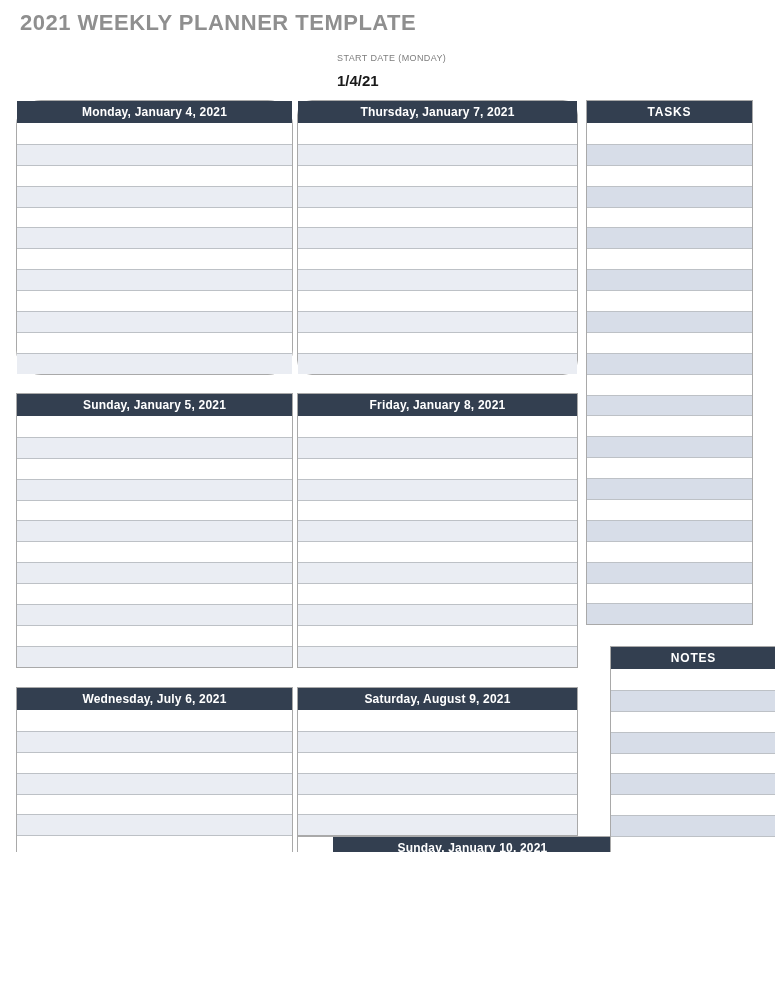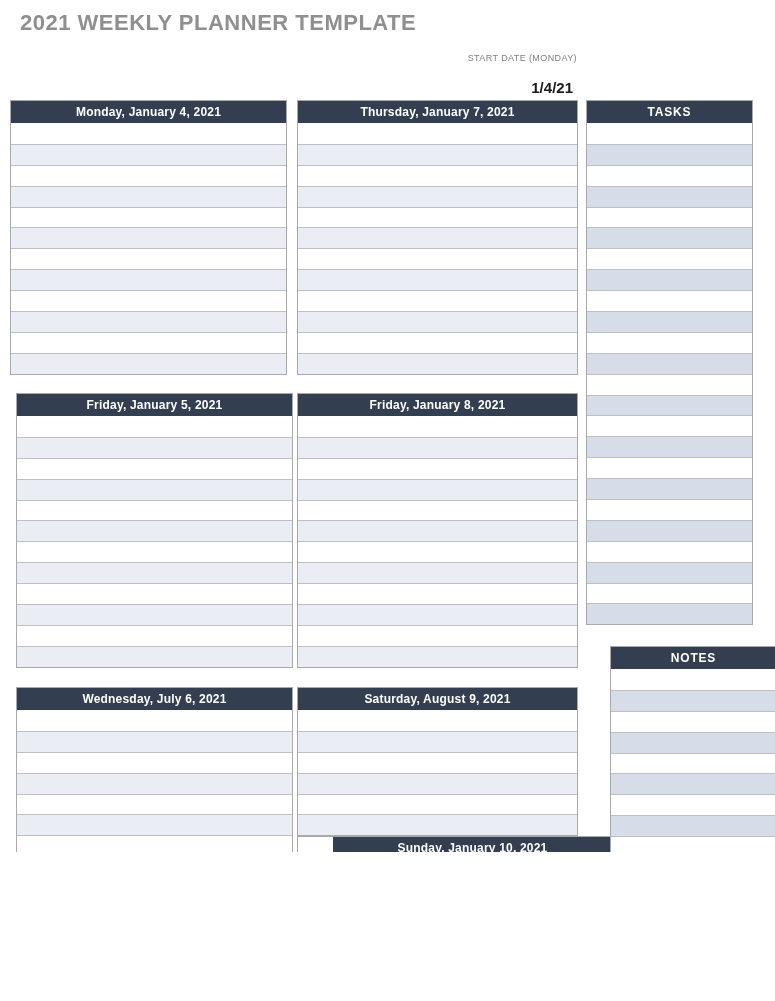--- a/index.html
+++ b/index.html
@@ -11,39 +11,39 @@
     --grid-line:#BDC1C6;
     --block-border:#A9A9A9;
   }
   html,body{margin:0;padding:0;background:#fff;}
   body{font-family:"Liberation Sans","DejaVu Sans",sans-serif;}
   .page{position:relative;width:775px;height:852px;background:#fff;overflow:hidden;}
 
   .title{position:absolute;left:20px;top:10px;font-size:22px;font-weight:bold;
          color:var(--title-text);letter-spacing:0.5px;margin:0;}
 
-  .startdate{position:absolute;right:198px;top:53px;width:240px;text-align:right;}
+  .startdate{position:absolute;right:198px;top:53px;width:240px;text-align:left;}
   .sd-label{font-size:9px;color:#7E7E7E;letter-spacing:0.4px;}
-  .sd-value{font-size:15px;font-weight:bold;color:#1A1A1A;margin-top:16px;padding-right:4px;}
+  .sd-value{font-size:15px;font-weight:bold;color:#1A1A1A;margin-top:9px;padding-right:4px;}
 
   .block{position:absolute;box-sizing:content-box;border:1px solid var(--block-border);
          background:#fff;width:275px;}
   .block header{height:22px;background:var(--header-bg);color:var(--header-text);
          font-size:12px;font-weight:bold;display:flex;align-items:center;
          justify-content:center;letter-spacing:0.2px;}
   .row{height:20.9px;box-sizing:border-box;background:#fff;}
   .row:not(:first-child){border-top:1px solid var(--grid-line);}
   .day .row.alt{background:var(--day-row-alt);}
   .side .row.alt{background:var(--side-row-alt);}
 
-  .b-monday{left:10px;top:100px;}
+  .b-monday{left:16px;top:100px;border-radius:25px;}
   .b-tuesday{left:16px;top:393px;}
   .b-wednesday{left:16px;top:687px;}
   .b-thursday,.b-friday,.b-saturday,.b-sunday{left:297px;width:279px;}
-  .b-thursday{top:100px;}
+  .b-thursday{top:100px;border-radius:15px;}
   .b-friday{top:393px;}
   .b-saturday{top:687px;}
   .b-sunday{top:836px;padding-left:35px;}
   .b-tasks,.b-notes{left:586px;width:165px;}
   .b-tasks{top:100px;}
   .b-notes{top:646px;margin-left:24px;}
   .b-tasks header,.b-notes header{letter-spacing:0.8px;}
 
   .tabbar{position:absolute;left:0;top:969px;width:775px;height:32px;}
   .tabfooter{position:absolute;left:0;top:24px;width:775px;height:8px;background:#E9E9E9;}
@@ -85,21 +85,21 @@
         <div class="row"></div>
         <div class="row alt"></div>
         <div class="row"></div>
         <div class="row alt"></div>
         <div class="row"></div>
         <div class="row alt"></div>
       </div>
   </section>
 
   <section class="block day b-tuesday">
-    <header>Friday, January 5, 2021</header>
+    <header>Sunday, January 5, 2021</header>
     <div class="rows">
         <div class="row"></div>
         <div class="row alt"></div>
         <div class="row"></div>
         <div class="row alt"></div>
         <div class="row"></div>
         <div class="row alt"></div>
         <div class="row"></div>
         <div class="row alt"></div>
         <div class="row"></div>

